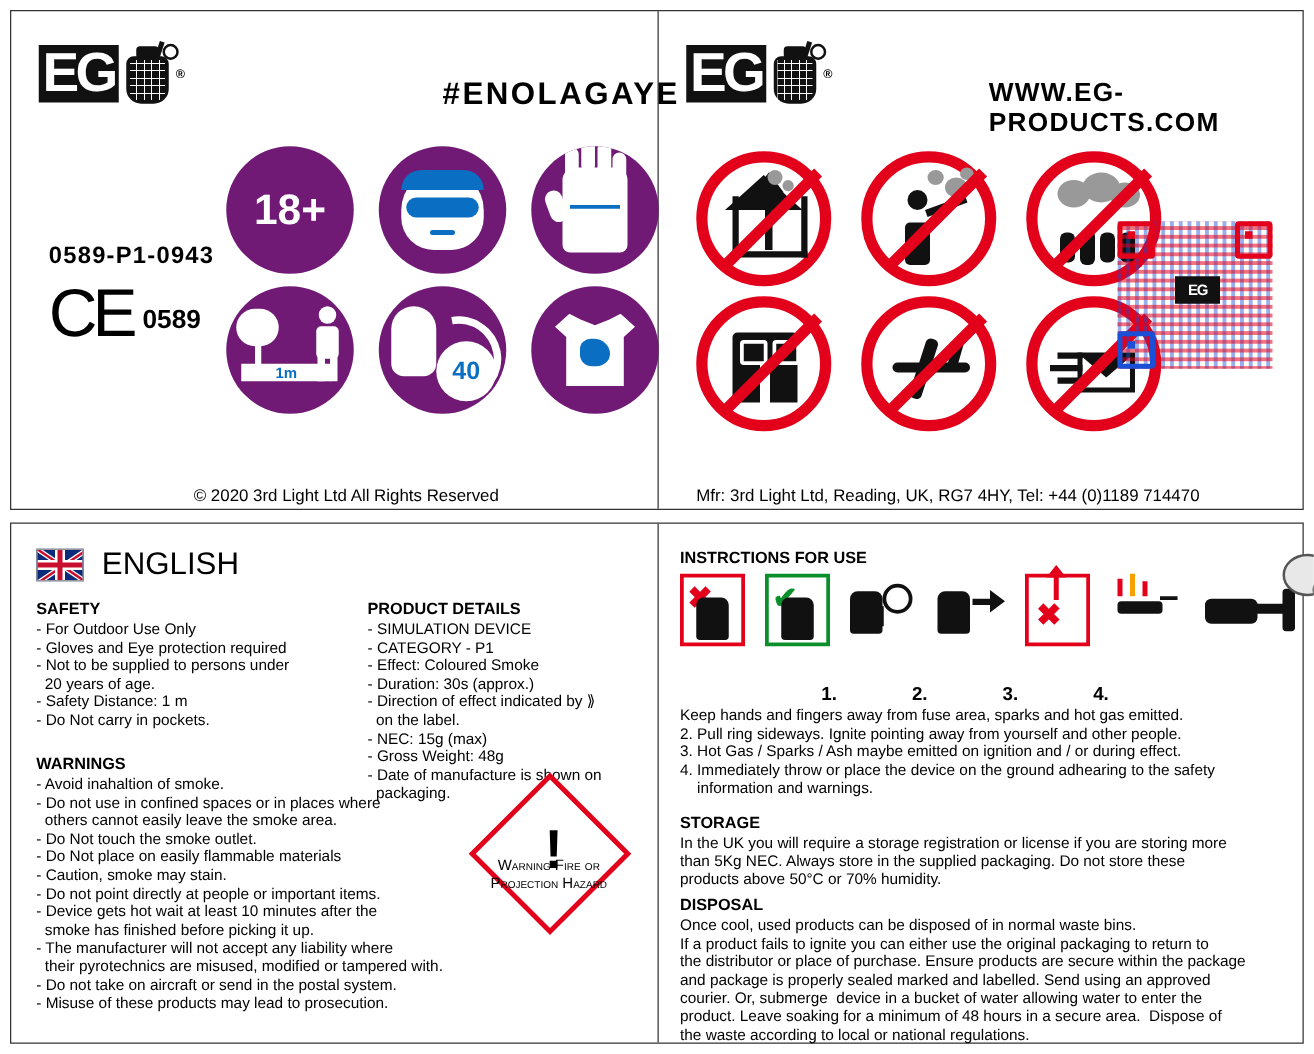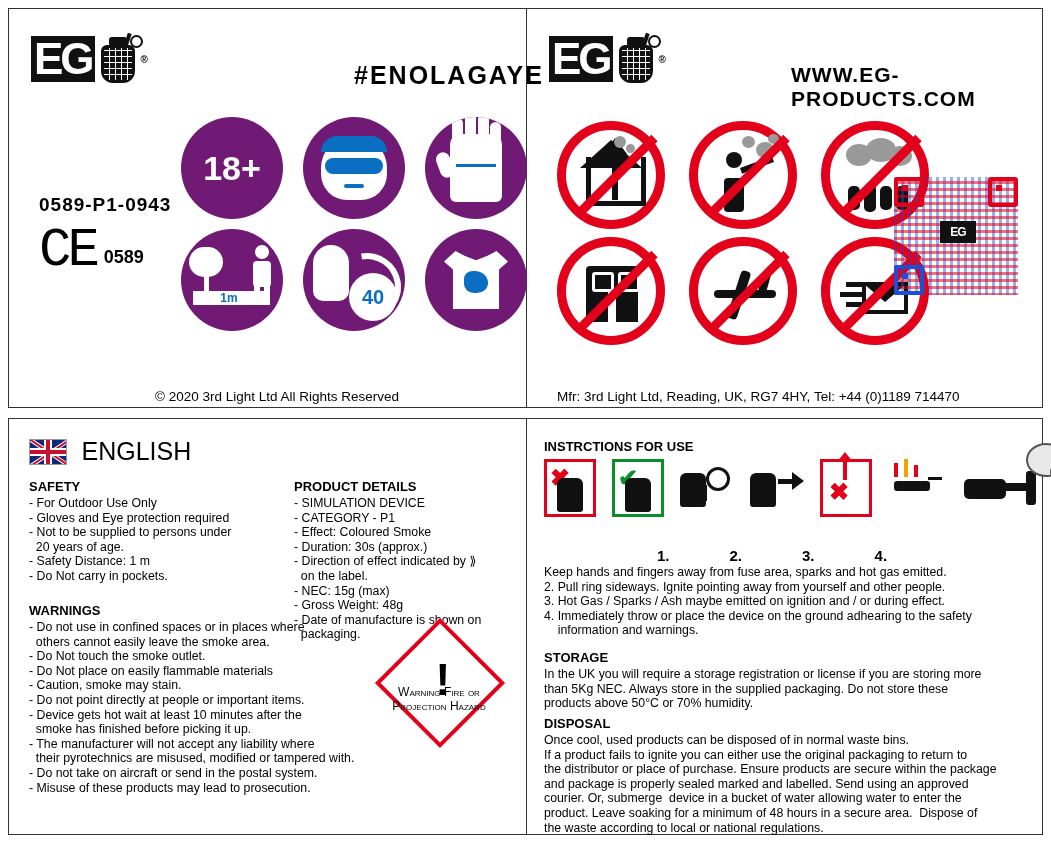--- a/index.html
+++ b/index.html
@@ -82,21 +82,21 @@
   .qrbox{position:absolute;width:22px;height:22px;border:4px solid #e2001a;border-radius:3px;}
   .qrbox.b{border-color:#1a4fd6;}
   .qrbox i{position:absolute;left:4px;top:4px;width:6px;height:6px;background:currentColor;}
   .qrcenter{position:absolute;left:46px;top:44px;width:36px;height:22px;background:#111;color:#fff;font-weight:bold;font-size:12px;display:flex;align-items:center;justify-content:center;letter-spacing:-1px;}
 
   .copyright{position:absolute;font-size:13.5px;}
   .mfr{position:absolute;font-size:13.5px;}
 
   .codeblock{position:absolute;left:30px;top:185px;}
   .codeblock .num{font-weight:bold;font-size:19px;letter-spacing:1px;}
-  .ce{font-size:54px;font-weight:300;letter-spacing:-4px;line-height:1;font-family:Liberation Mono, monospace;}
+  .ce{font-size:54px;font-weight:300;letter-spacing:-4px;line-height:1;font-family:Liberation Sans, sans-serif;}
 
   
   .flag{width:38px;height:26px;position:relative;display:inline-block;vertical-align:middle;border:1px solid #999;box-sizing:border-box;background:#0a2b7a;overflow:hidden;}
   .flag .d1,.flag .d2{position:absolute;left:-10px;top:11px;width:60px;height:4px;background:#fff;transform:rotate(34deg);}
   .flag .d2{transform:rotate(-34deg);}
   .flag .d3,.flag .d4{position:absolute;left:-10px;top:12px;width:60px;height:2px;background:#c8102e;transform:rotate(34deg);}
   .flag .d4{transform:rotate(-34deg);}
   .flag .hv{position:absolute;left:0;top:8px;width:100%;height:8px;background:#fff;}
   .flag .vv{position:absolute;left:14px;top:0;width:8px;height:100%;background:#fff;}
   .flag .hr{position:absolute;left:0;top:10px;width:100%;height:4px;background:#c8102e;}
@@ -151,21 +151,21 @@
       </div>
       <span class="reg">®</span>
     </div>
 
     <div style="position:absolute;left:782px;top:54px;" class="weburl">WWW.EG-PRODUCTS.COM</div>
 
     <div class="codeblock">
       <div class="num">0589-P1-0943</div>
       <div style="display:flex;align-items:flex-end;gap:8px;margin-top:8px;">
         <div class="ce">CE</div>
-        <div style="font-weight:bold;font-size:18px;padding-bottom:10px;">0589</div>
+        <div style="font-weight:bold;font-size:21px;padding-bottom:10px;">0589</div>
       </div>
     </div>
 
     <div class="pgrid" style="left:172px;top:108px;">
 
       <div class="circle">
         <div class="c-text">18+</div>
       </div>
 
       <div class="circle">
@@ -306,20 +306,21 @@
         <li>- Not to be supplied to persons under</li>
         <li>  20 years of age.</li>
         <li>- Safety Distance: 1 m</li>
         <li>- Do Not carry in pockets.</li>
       </ul>
     </div>
 
     <div class="col" style="left:20px;top:184px;width:400px;">
       <h4 class="sec">WARNINGS</h4>
       <ul class="lines">
+        <li>- Avoid inahaltion of smoke.</li>
         <li>- Do not use in confined spaces or in places where</li>
         <li>  others cannot easily leave the smoke area.</li>
         <li>- Do Not touch the smoke outlet.</li>
         <li>- Do Not place on easily flammable materials</li>
         <li>- Caution, smoke may stain.</li>
         <li>- Do not point directly at people or important items.</li>
         <li>- Device gets hot wait at least 10 minutes after the</li>
         <li>  smoke has finished before picking it up.</li>
         <li>- The manufacturer will not accept any liability where</li>
         <li>  their pyrotechnics are misused, modified or tampered with.</li>

